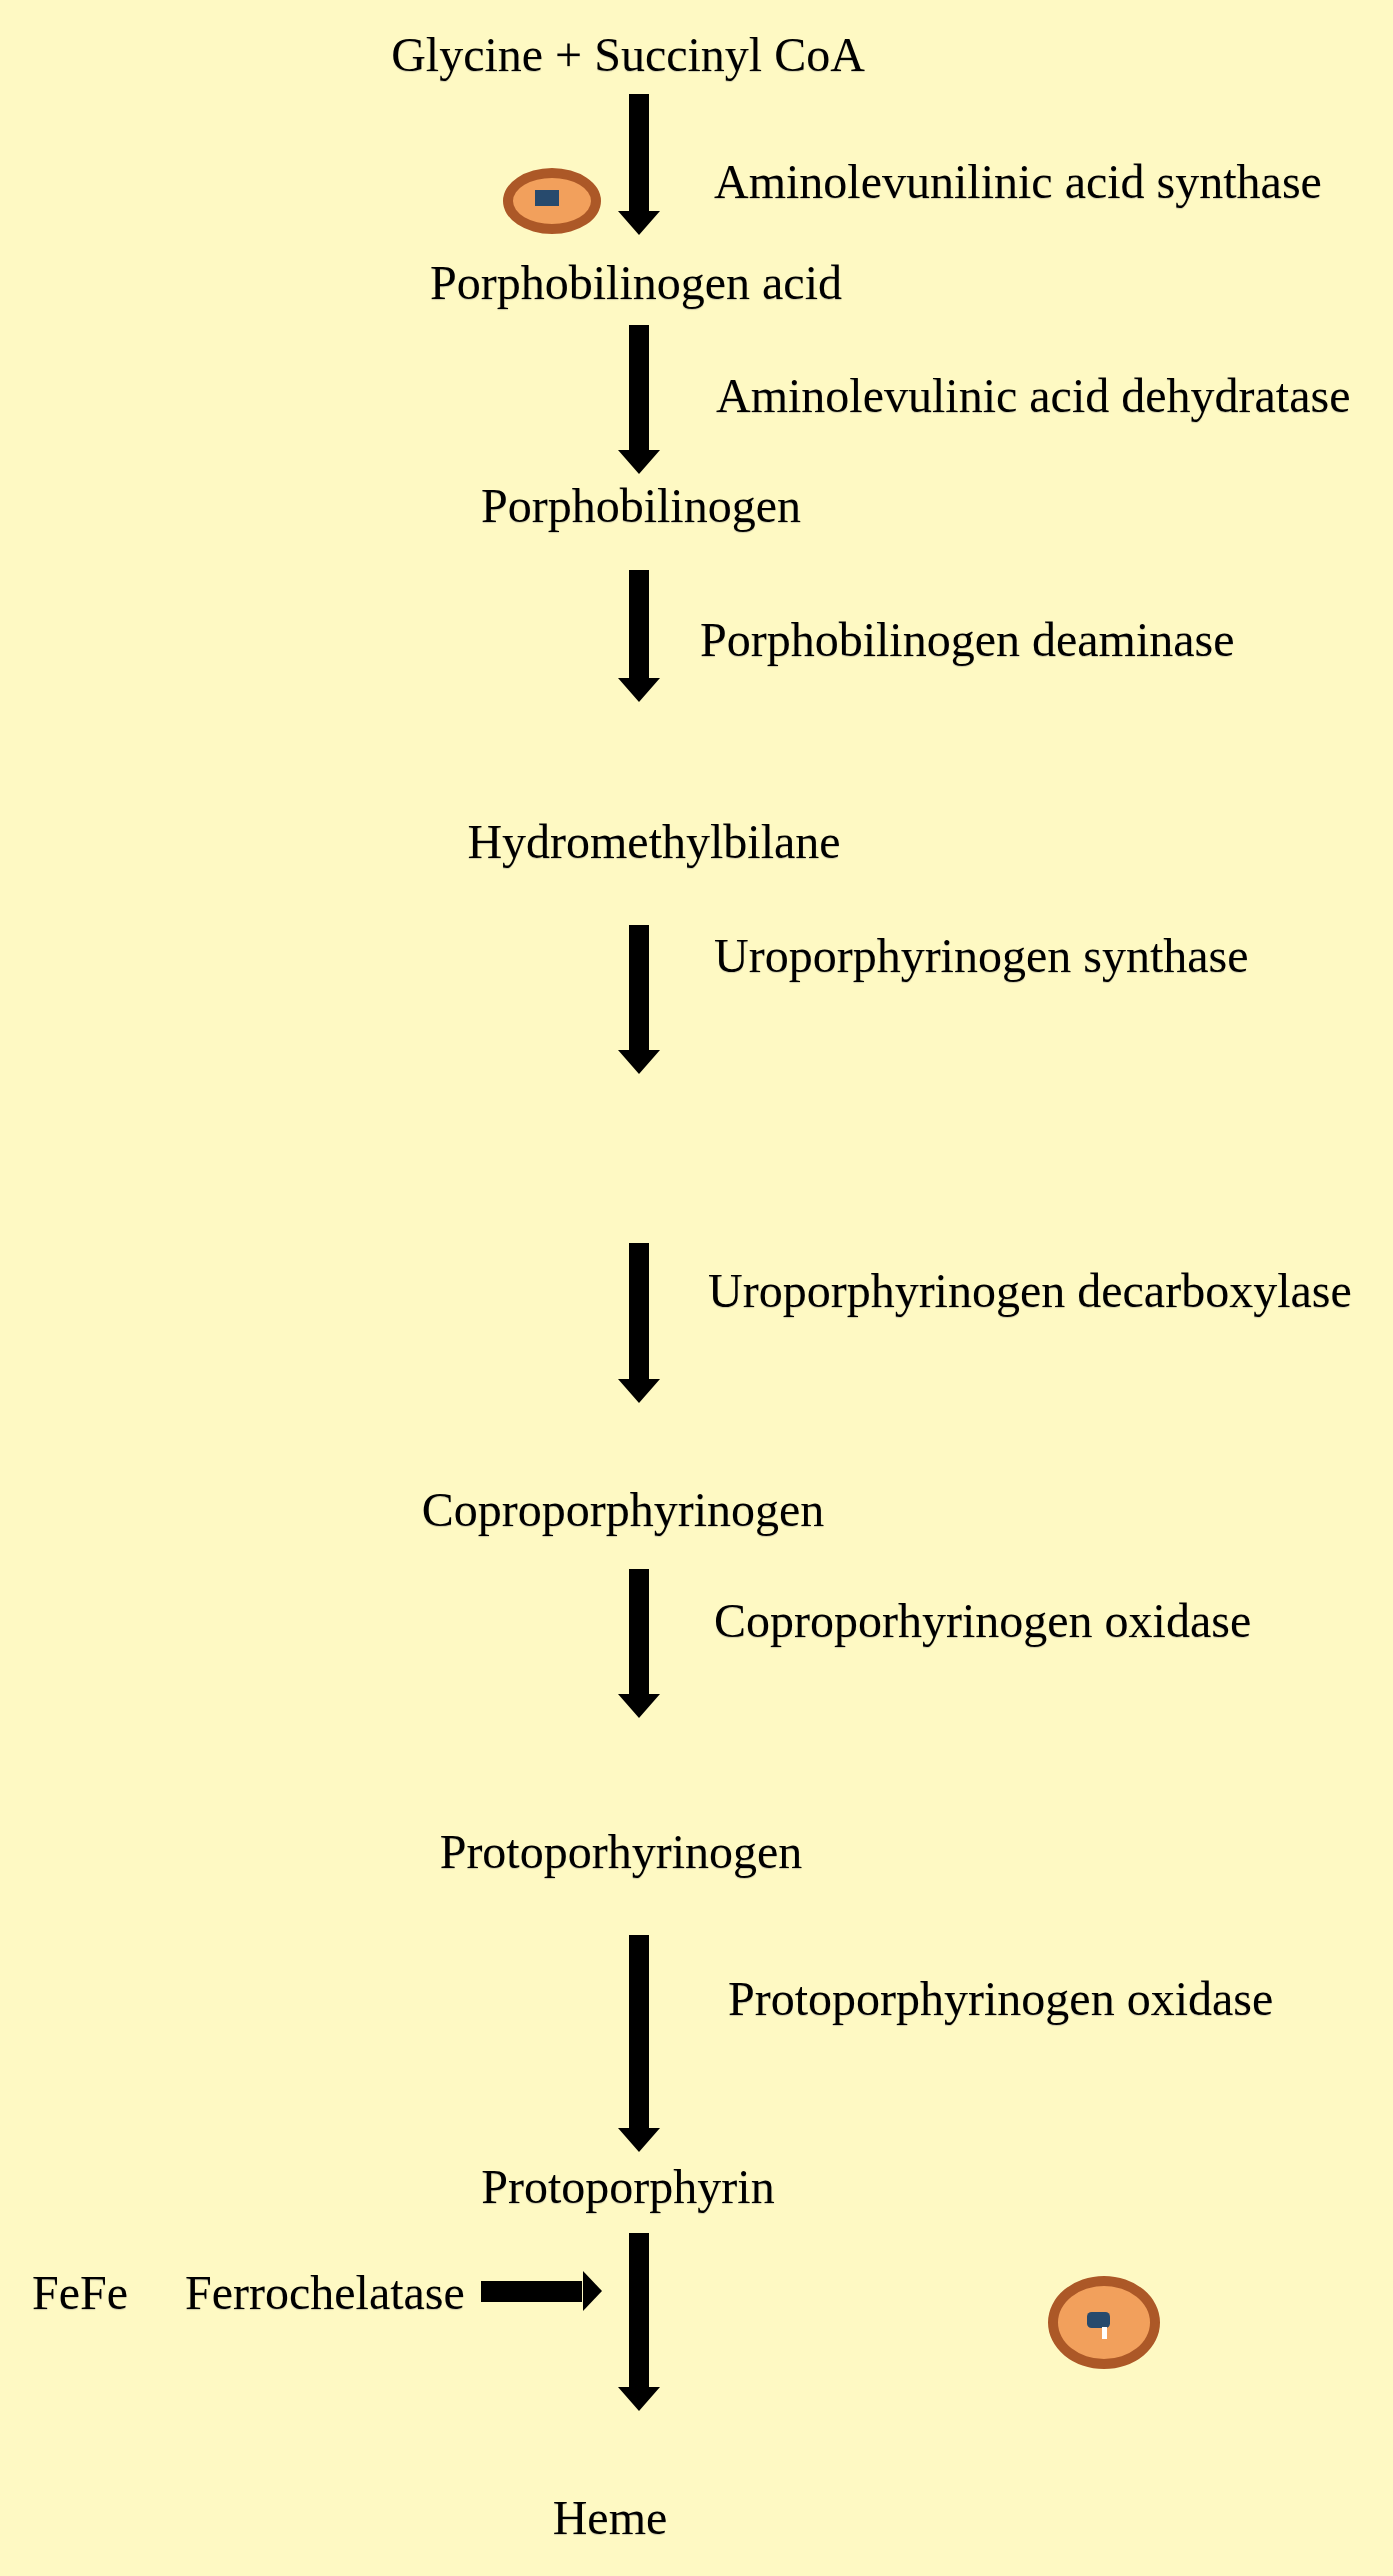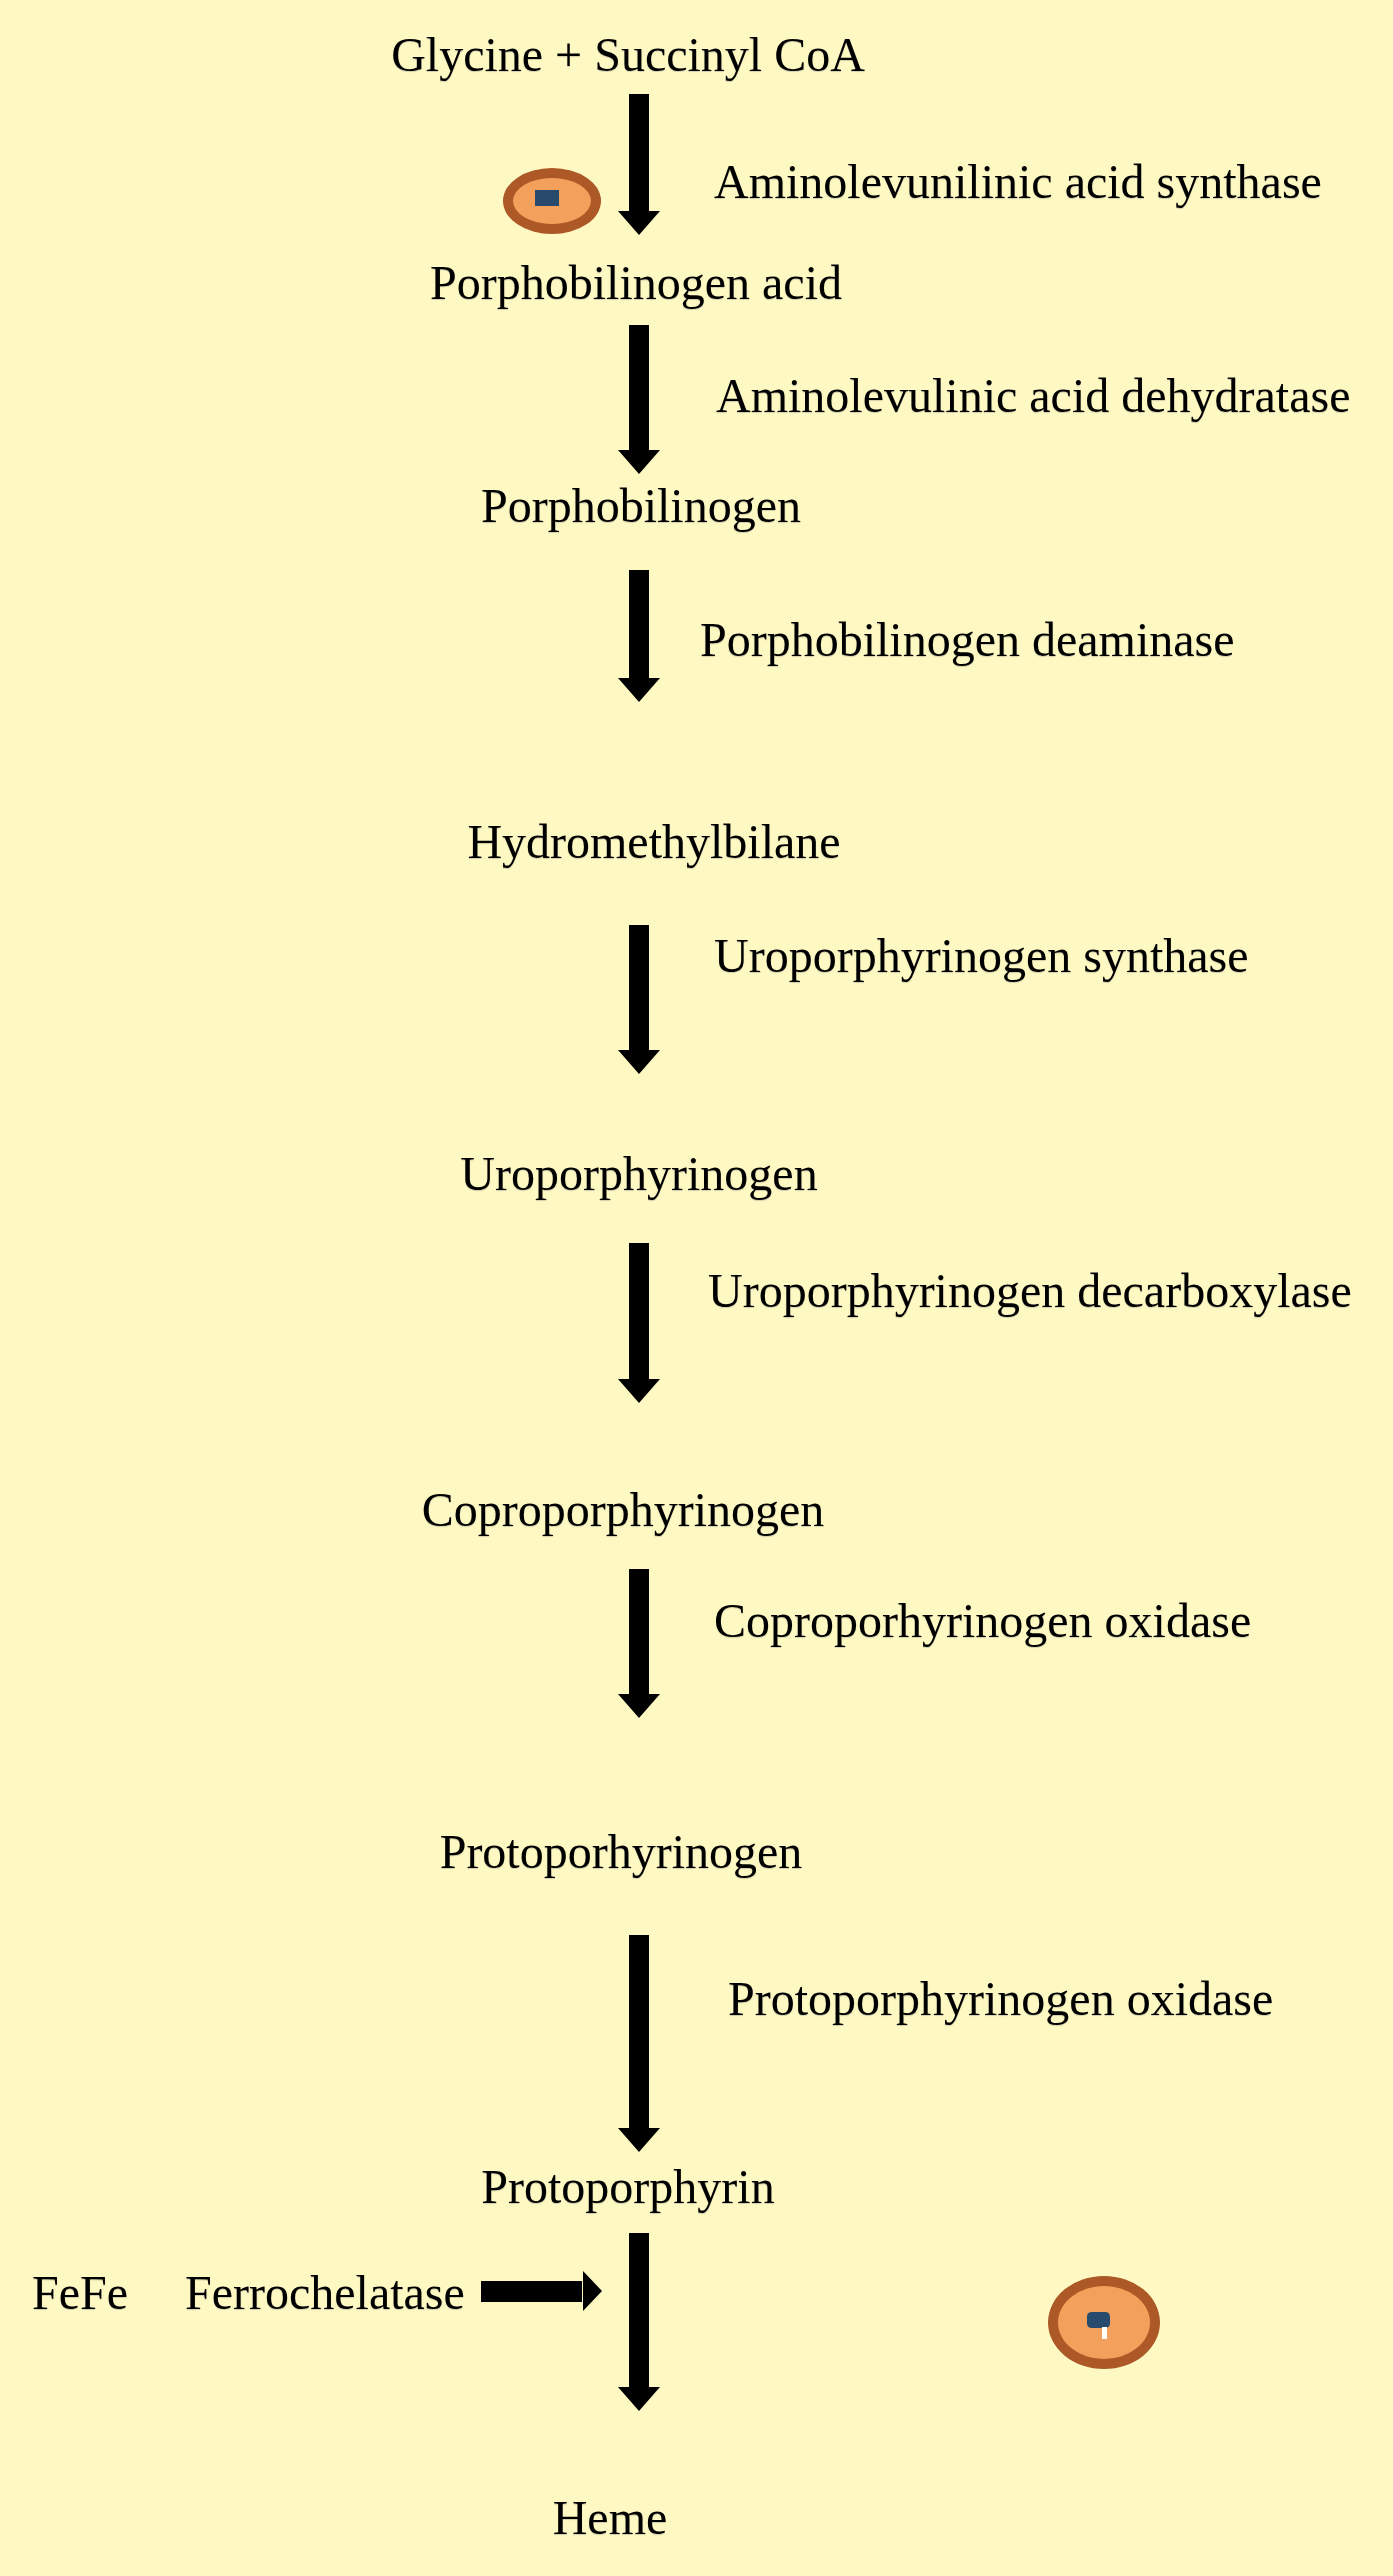--- a/index.html
+++ b/index.html
@@ -93,21 +93,20 @@
 </style>
 </head>
 <body>
 
 <div class="canvas">
 
   <div class="compound" style="left:628px; top:54px;">Glycine + Succinyl CoA</div>
   <div class="compound" style="left:636px; top:282px;">Porphobilinogen acid</div>
   <div class="compound" style="left:641px; top:505px;">Porphobilinogen</div>
   <div class="compound" style="left:654px; top:841px;">Hydromethylbilane</div>
-  <div class="compound" style="left:639px; top:1173px;">Uroporphyrinogen</div>
   <div class="compound" style="left:623px; top:1509px;">Coproporphyrinogen</div>
   <div class="compound" style="left:621px; top:1851px;">Protoporhyrinogen</div>
   <div class="compound" style="left:628px; top:2186px;">Protoporphyrin</div>
   <div class="compound" style="left:610px; top:2517px;">Heme</div>
 
   <div class="varrow" style="left:618px; top:94px;  height:141px;">
     <div class="shaft"></div>
       <div class="head"></div>
   </div>
   <div class="varrow" style="left:618px; top:325px;  height:149px;">

